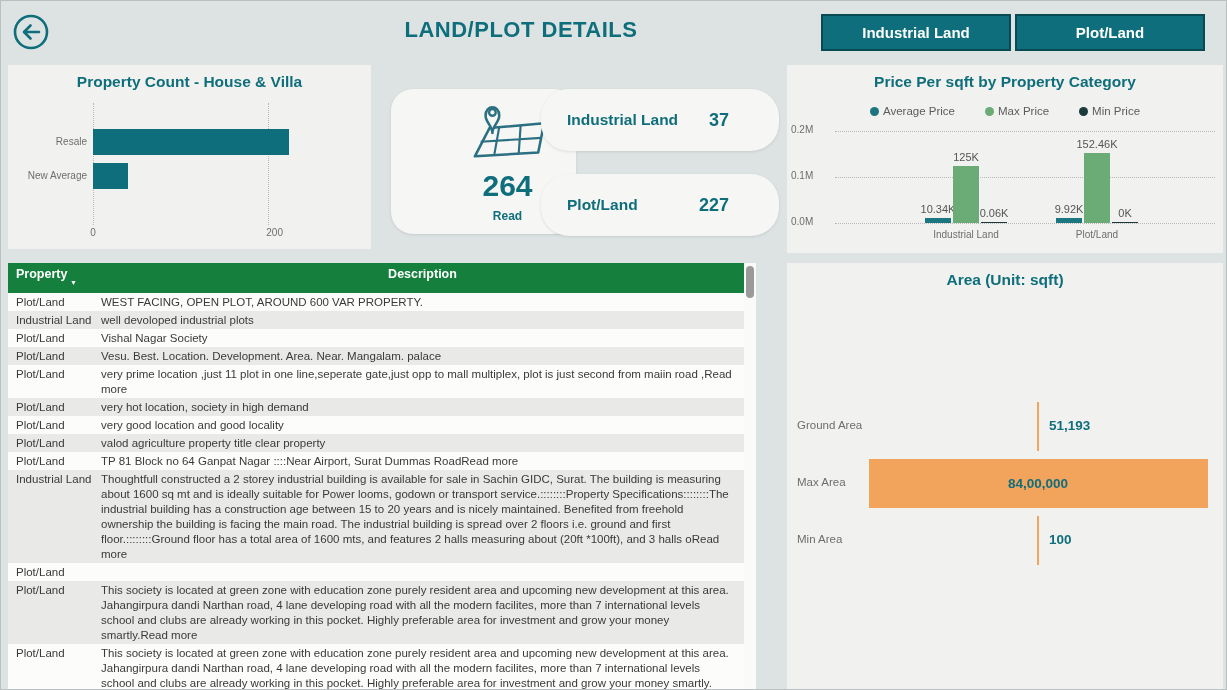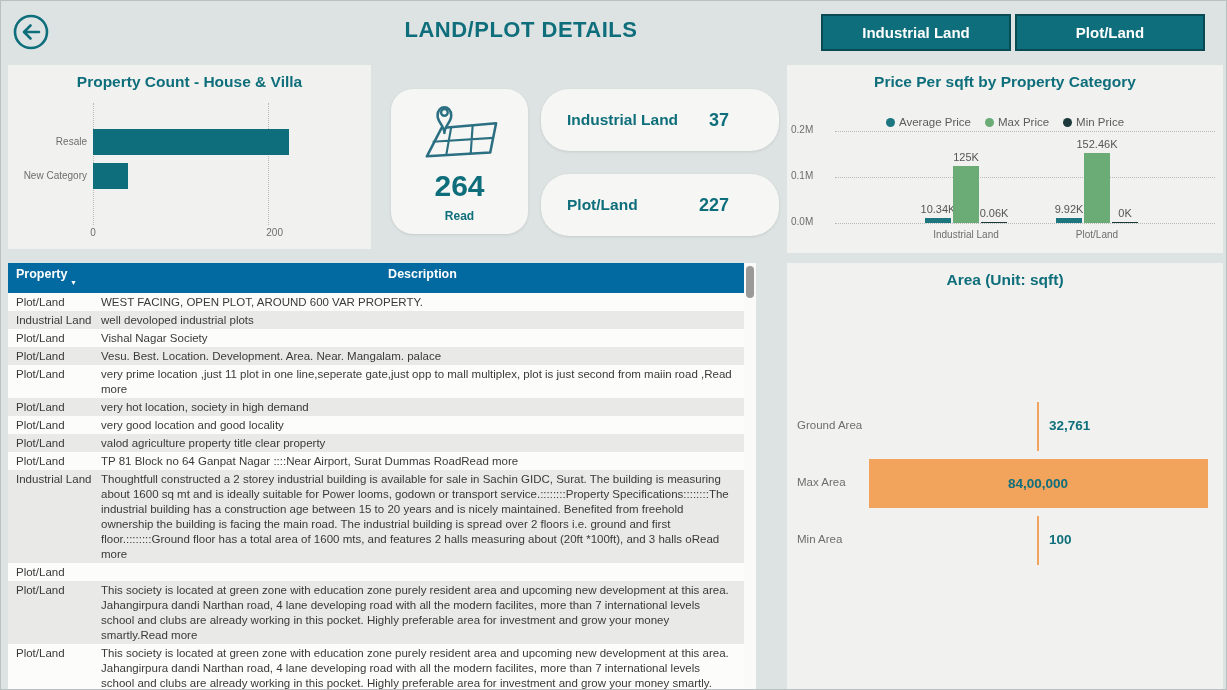--- a/index.html
+++ b/index.html
@@ -13,38 +13,38 @@
   .top-btn{width:190px;height:37px;background:#0F6E7B;border:2px solid #0A4A53;box-sizing:border-box;
            color:#fff;font-weight:700;font-size:15px;display:flex;align-items:center;justify-content:center;cursor:pointer;}
   
   .panel{position:absolute;background:#f1f2ef;}
   .panel-title{position:absolute;top:8px;left:0;right:0;text-align:center;color:#0F6E7B;font-weight:700;font-size:15.5px;}
   #panel-count{left:7px;top:64px;width:363px;height:184px;}
   #panel-price{left:786px;top:64px;width:436px;height:188px;}
   #panel-table{left:7px;top:262px;width:748px;height:426px;overflow:hidden;}
   #panel-area{left:786px;top:262px;width:436px;height:426px;overflow:hidden;}
   
-  .card{position:absolute;background:#f6f7f4;box-shadow:0 1px 3px rgba(0,0,0,.10);}
+  .card{position:absolute;background:#f6f7f4;box-shadow:0 1px 3px rgba(0,0,0,.10);padding-left:48px;}
   #land-card{left:390px;top:88px;width:137px;height:145px;border-radius:22px;text-align:center;}
   #land-card .num{color:#0F6E7B;font-weight:700;font-size:30px;margin-top:-2px;}
   #land-card .lbl{color:#0F6E7B;font-weight:700;font-size:12px;margin-top:6px;}
   .kpi-card{left:540px;width:238px;height:62px;border-radius:28px;display:flex;align-items:center;
             justify-content:space-between;padding:0 50px 0 26px;box-sizing:border-box;}
   .kpi-card .k-lbl{color:#0F6E7B;font-weight:700;font-size:15.5px;}
   .kpi-card .k-val{color:#0F6E7B;font-weight:700;font-size:18px;}
   .gridline-v{position:absolute;border-left:1px dotted #b9b9b7;width:0;}
   .gridline-h{position:absolute;border-top:1px dotted #b9b9b7;height:0;}
   .axis-lbl{position:absolute;color:#6e6e6c;font-size:10px;}
   .bar{position:absolute;}
   .val-lbl{position:absolute;color:#555;font-size:11px;text-align:center;}
-  .legend{position:absolute;top:51px;left:0;right:0;display:flex;justify-content:center;gap:14px;}
+  .legend{position:absolute;top:40px;left:0;right:0;display:flex;justify-content:center;gap:30px;}
   .legend-item{display:flex;align-items:center;gap:4px;color:#5c5c5a;font-size:11.5px;}
   .legend-dot{width:9px;height:9px;border-radius:50%;}
   
-  .tbl-header{position:absolute;left:0;top:0;right:12px;height:30px;background:#0369a1;}
+  .tbl-header{position:absolute;left:0;top:0;right:12px;height:30px;background:#15803d;}
   .th-prop{position:absolute;left:8px;top:4px;color:#fff;font-weight:700;font-size:12.5px;}
   .th-sort{position:absolute;left:62px;top:16px;color:#fff;font-size:7px;}
   .th-desc{position:absolute;left:93px;right:0;top:4px;text-align:center;color:#fff;font-weight:700;font-size:12.5px;}
   .tbody{position:absolute;left:0;top:30px;right:12px;}
   .tr{position:relative;display:flex;background:#fcfcfa;}
   .tr.alt{background:#e9e9e7;}
   .td-prop{width:93px;flex:0 0 93px;padding:1.5px 0 1.5px 8px;box-sizing:border-box;
            color:#3b3a39;font-size:11.5px;line-height:15px;}
   .td-desc{flex:1;padding:1.5px 10px 1.5px 0;color:#3b3a39;font-size:11.5px;line-height:15px;}
   .scroll-track{position:absolute;right:0;top:0;bottom:0;width:12px;background:#fafaf8;}
@@ -75,21 +75,21 @@
   <div class="panel" id="panel-count">
     <div class="panel-title">Property Count - House &amp; Villa</div>
     <div id="c1" style="position: absolute; inset: 0px;">
         <div class="gridline-v" style="left: 85px; top: 38px; height: 122px;"></div>
         <div class="axis-lbl" style="left: 70px; top: 162px; width: 30px; text-align: center;">0</div>
         <div class="gridline-v" style="left: 260px; top: 38px; height: 122px;"></div>
         <div class="axis-lbl" style="left: 245px; top: 162px; width: 30px; text-align: right;">200</div>
         <div class="bar" style="left: 85px; top: 64px; width: 196px; height: 26px; background: rgb(15, 110, 123);"></div>
         <div class="axis-lbl" style="left: 0px; top: 71px; width: 79px; text-align: right;">Resale</div>
         <div class="bar" style="left: 85px; top: 98px; width: 35px; height: 26px; background: rgb(15, 110, 123);"></div>
-        <div class="axis-lbl" style="left: 0px; top: 105px; width: 79px; text-align: right;">New Category</div>
+        <div class="axis-lbl" style="left: 0px; top: 105px; width: 79px; text-align: right;">New Average</div>
       </div>
   </div>
 
   <div class="card" id="land-card">
     <svg width="78" height="72" viewBox="0 0 80 72" style="margin-top:6px">
       <polygon points="6,62 21,33 77,28 71,58" fill="none" stroke="#2B6F82" stroke-width="2.6" stroke-linejoin="round"></polygon>
       <path d="M31,32 L26,60 M53,30 L51,59 M12,47 L74,43" fill="none" stroke="#2B6F82" stroke-width="2.2"></path>
       <path d="M17,20 C17,9 31,9 31,20 C31,27 24,31 24,38 C24,31 17,27 17,20 Z" fill="#f6f7f4" stroke="#2B6F82" stroke-width="2.6" stroke-linejoin="round"></path>
       <circle cx="24" cy="17" r="3.4" fill="none" stroke="#2B6F82" stroke-width="2.4"></circle>
     </svg>
@@ -200,21 +200,21 @@
       </div>
     <div class="scroll-track">
       <div class="scroll-thumb"></div>
     </div>
   </div>
 
   <div class="panel" id="panel-area">
     <div class="panel-title">Area (Unit: sqft)</div>
     <div id="c3" style="position: absolute; inset: 0px;">
         <div class="funnel-bar" style="left: 250px; top: 138.5px; width: 2px; height: 49px;"></div>
-        <div class="funnel-val" style="left: 262px; top: 155px;">32,761</div>
+        <div class="funnel-val" style="left: 262px; top: 155px;">51,193</div>
         <div class="funnel-cat" style="top: 156px;">Ground Area</div>
         <div class="funnel-bar" style="left: 81.5px; top: 195.5px; width: 339px; height: 49px;">84,00,000</div>
         <div class="funnel-cat" style="top: 213px;">Max Area</div>
         <div class="funnel-bar" style="left: 250px; top: 252.5px; width: 2px; height: 49px;"></div>
         <div class="funnel-val" style="left: 262px; top: 269px;">100</div>
         <div class="funnel-cat" style="top: 270px;">Min Area</div>
       </div>
   </div>
 
 <div class="card kpi-card" style="top: 88px;">

